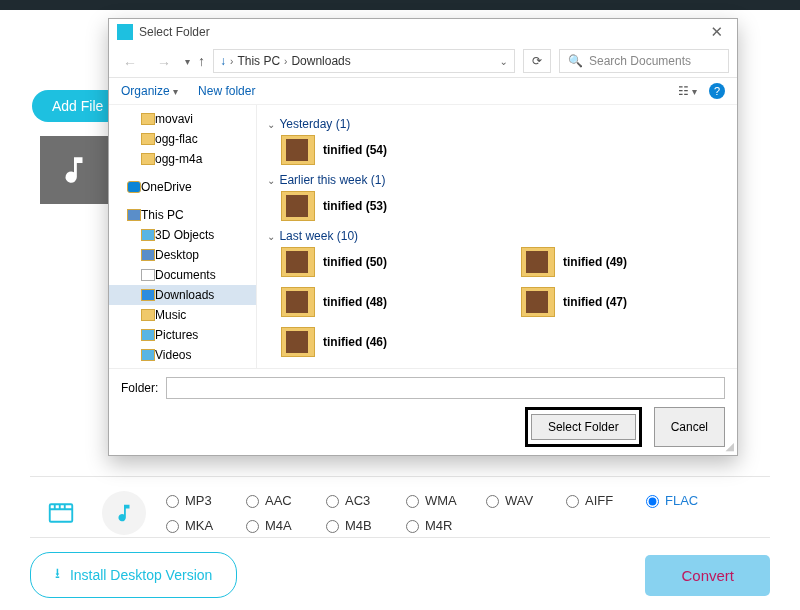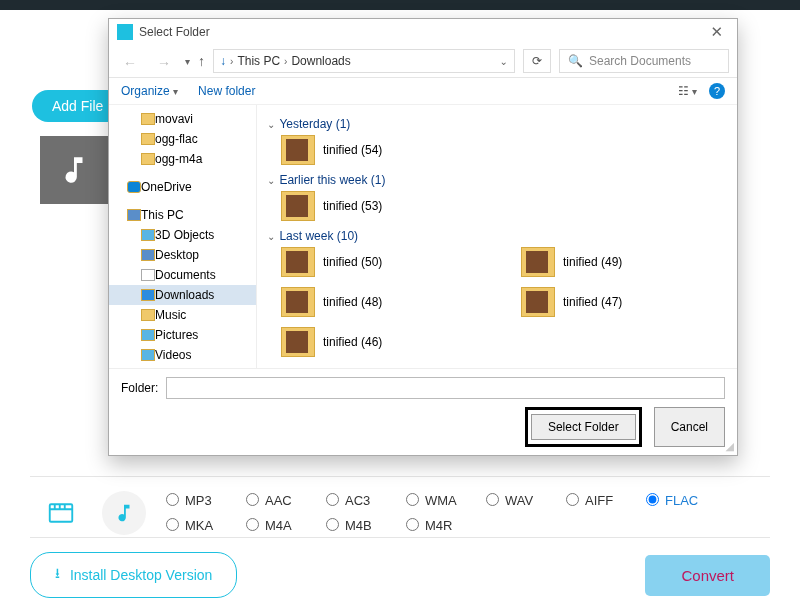--- a/index.html
+++ b/index.html
@@ -11,21 +11,21 @@
 
 .media-placeholder { position: absolute; top: 136px; left: 40px; width: 68px; height: 68px; background: #6f6f6f; display: flex; align-items: center; justify-content: center; color: #fff; }
 .media-placeholder svg { fill: #fff; }
 
 .format-row { position: absolute; top: 476px; left: 30px; right: 30px; border-top: 1px solid #e5e5e5; padding: 14px 0 24px 10px; display: flex; align-items: center; }
 .format-icon { width: 42px; height: 42px; margin-right: 20px; display: flex; align-items: center; justify-content: center; }
 .format-icon.video svg { stroke: #1ec0e0; fill: none; }
 .format-icon.audio { background: #f3f3f3; border-radius: 50%; width: 44px; height: 44px; }
 .format-icon.audio svg { fill: #1ec0e0; }
 .formats { display: grid; grid-template-columns: repeat(7, 80px); row-gap: 10px; }
-.format-opt { display: flex; align-items: flex-start; font-size: 13px; color: #333; }
+.format-opt { display: flex; align-items: flex-end; font-size: 13px; color: #333; }
 .format-opt input { margin-right: 6px; }
 
 .bottom-row { position: absolute; bottom: 12px; left: 30px; right: 30px; border-top: 1px solid #e5e5e5; padding-top: 14px; display: flex; justify-content: space-between; align-items: center; }
 .install-btn { border: 1px solid #1ec0e0; color: #1ec0e0; background: #fff; border-radius: 20px; padding: 10px 24px; font-size: 14px; display: flex; align-items: center; gap: 10px; }
 .convert-btn { background: #88d2f0; color: #be185d; border: none; border-radius: 5px; padding: 12px 36px; font-size: 15px; }
 
 
 .dialog { position: absolute; top: 18px; left: 108px; width: 630px; height: 438px; background: #fff; box-shadow: 0 8px 20px rgba(0,0,0,.25); border: 1px solid #aaa; display: flex; flex-direction: column; }
 .dlg-title { display: flex; align-items: center; padding: 4px 8px; font-size: 12px; color: #444; }
 .dlg-title .logo { width: 16px; height: 16px; background: #1ec0e0; margin-right: 6px; }
@@ -51,21 +51,21 @@
 .tree-icon.blue3d { background: #5ab5e3; }
 .tree-icon.desktop { background: #5a8ec9; }
 .tree-icon.doc { background: #fff; border: 1px solid #aaa; }
 .tree-icon.down-ic { background: #2b8cde; }
 .tree-icon.music-ic { background: #f0c96b; }
 .tree-icon.pic-ic { background: #5ab5e3; }
 .tree-icon.vid-ic { background: #5ab5e3; }
 .list { flex: 1; overflow-y: auto; padding: 6px 10px; font-size: 12px; }
 .group-hdr { color: #0a3c82; margin: 6px 0 4px 0; display: flex; align-items: center; gap: 4px; }
 .group-items { display: flex; flex-wrap: wrap; gap: 10px 40px; padding-left: 14px; margin-bottom: 8px; }
-.folder-item { display: flex; align-items: center; gap: 8px; width: 200px; }
+.folder-item { display: flex; align-items: center; gap: 8px; width: 200px; font-weight: bold; }
 .folder-thumb { width: 34px; height: 30px; background: #f0c96b; border: 1px solid #d4a83f; position: relative; }
 .folder-thumb::after { content: ''; position: absolute; left: 4px; top: 3px; right: 6px; bottom: 3px; background: #7a4a2a; }
 .dlg-footer { border-top: 1px solid #eee; padding: 8px 12px; }
 .folder-row { display: flex; align-items: center; gap: 8px; font-size: 12px; margin-bottom: 8px; }
 .folder-row input { flex: 1; border: 1px solid #bbb; padding: 3px; font-size: 12px; }
 .btn-row { display: flex; justify-content: flex-end; gap: 12px; }
 .dlg-btn { border: 1px solid #999; background: #eee; font-size: 12px; padding: 5px 16px; }
 .select-folder-wrap { border: 3px solid #000; padding: 4px 3px; }
 .chev { color: #666; font-size: 10px; }
 .resize { position: absolute; bottom: 2px; right: 3px; color: #ccc; font-size: 11px; }

